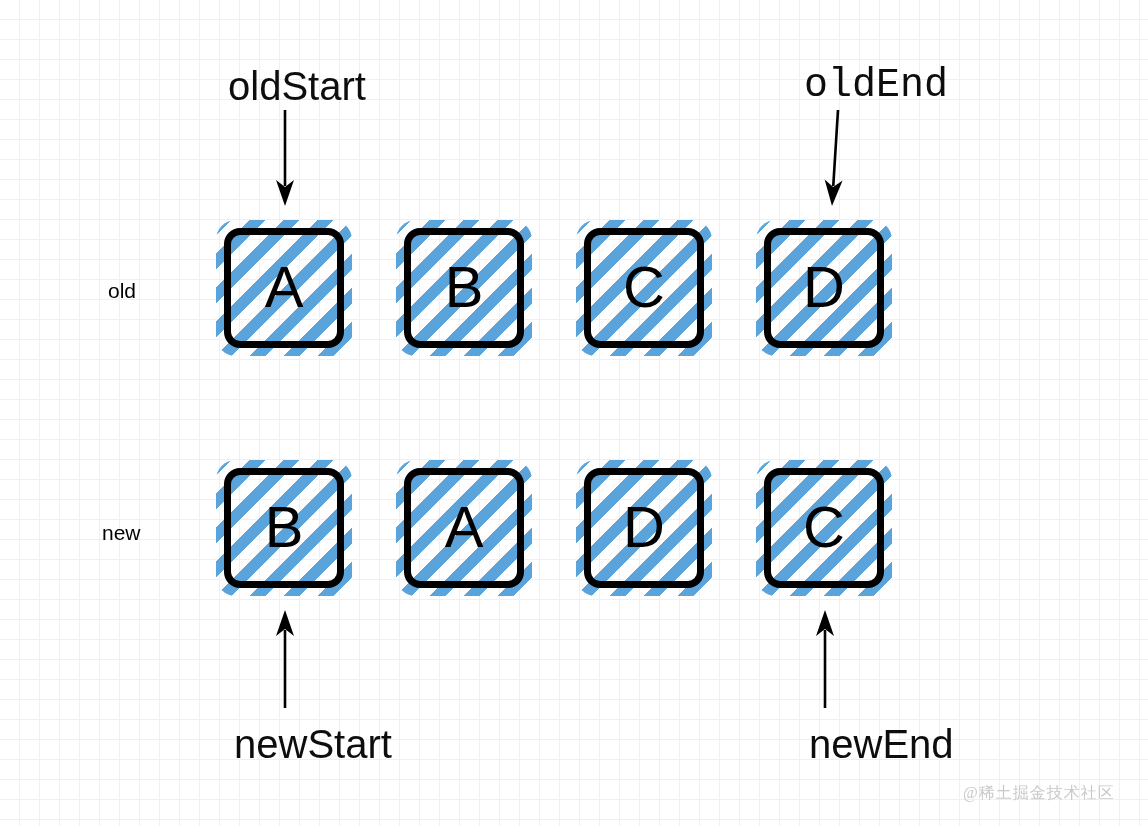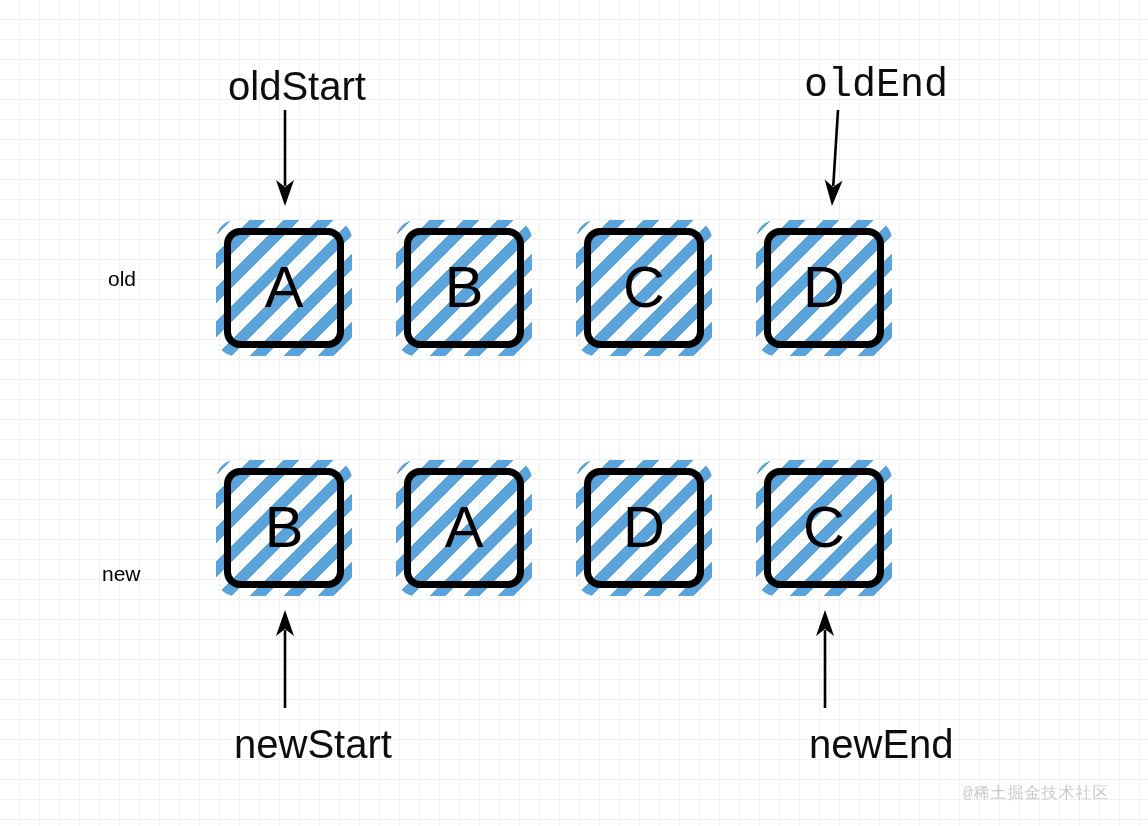--- a/index.html
+++ b/index.html
@@ -104,34 +104,34 @@
 
   
   .arrow-svg {
     position: absolute;
     overflow: visible;
   }
 
   
   .watermark {
     position: absolute;
-    font-family: Liberation Mono, monospace;
+    font-family: Liberation Serif, serif;
     font-size: 16px;
     color: #c9c9c9;
     white-space: nowrap;
     letter-spacing: 1px;
   }
 </style>
 </head>
 <body>
 
 <div id="canvas">
 
-  <div class="row-label" style="left: 108px; top: 268px; text-align: center;">old</div>
-  <div class="row-label" style="left: 102px; top: 522px; margin-top: 41px;">new</div>
+  <div class="row-label" style="left: 108px; top: 280px; text-align: center;">old</div>
+  <div class="row-label" style="left: 102px; top: 522px;">new</div>
 
   <div class="node-box" style="left: 224px; top: 228px;">
     <div class="node-hatch"></div>
     <div class="node-frame"></div>
     <div class="node-letter">A</div>
   </div>
   <div class="node-box" style="left: 404px; top: 228px;">
     <div class="node-hatch"></div>
     <div class="node-frame"></div>
     <div class="node-letter">B</div>

